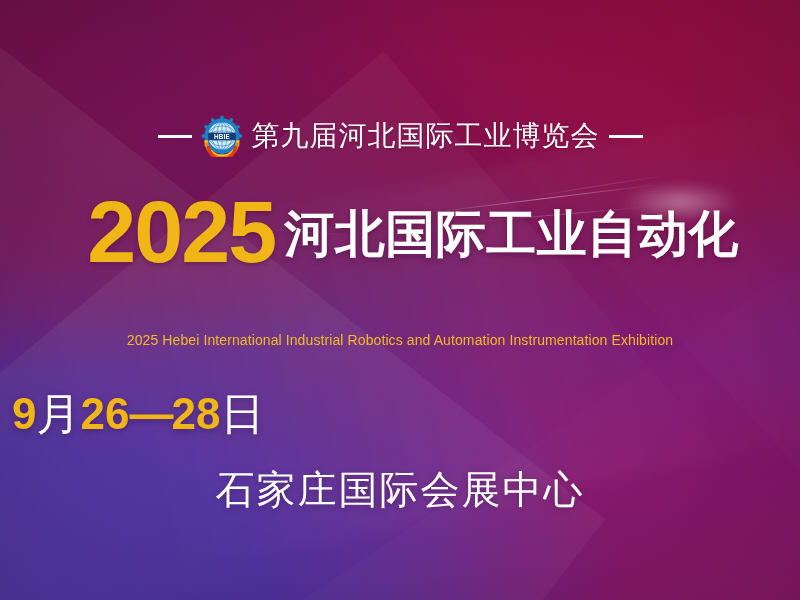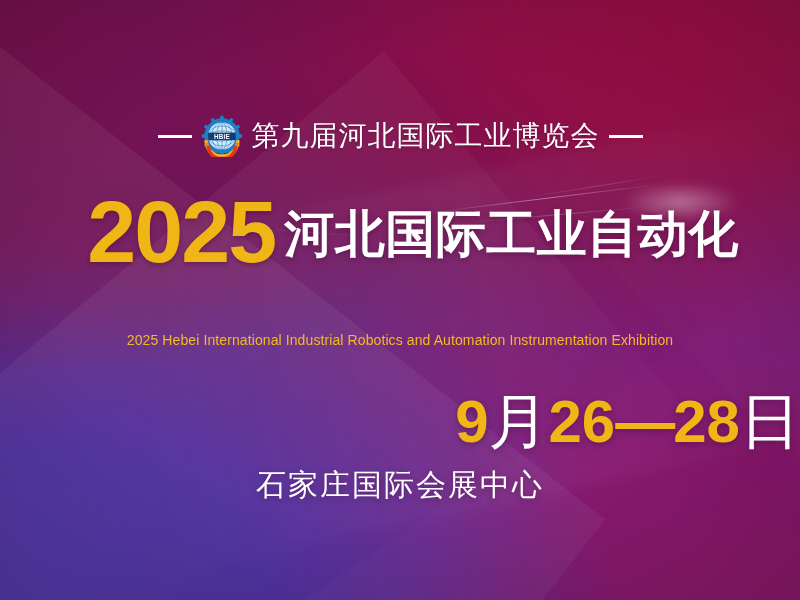--- a/index.html
+++ b/index.html
@@ -180,40 +180,40 @@
     letter-spacing: .1px;
     white-space: nowrap;
     font-family: "Liberation Sans", "DejaVu Sans", sans-serif;
   }
 
   
   .date-line {
     position: absolute;
     left: 12px; right: 0;
     top: 392px;
-    text-align: right;
-    font-size: 60px;
+    text-align: left;
+    font-size: 44px;
     font-weight: 700;
     line-height: 1;
     white-space: nowrap;
     letter-spacing: 0px;
     text-shadow: 0 2px 6px rgba(50,0,40,.35);
   }
   .date-line .num { color: #f0b616; }
   .date-line .cn  { color: #ffffff; font-weight: 400; }
   .date-line .dash { color: #f0b616; letter-spacing: -2px; }
 
   
   .venue {
     position: absolute;
     left: 0; right: 0;
     top: 470px;
     text-align: center;
     color: #ffffff;
-    font-size: 30px;
+    font-size: 39px;
     line-height: 1;
     font-weight: 400;
     letter-spacing: 2px;
     white-space: nowrap;
     font-family: "Liberation Serif", "DejaVu Serif", serif;
     text-shadow: 0 2px 6px rgba(50,0,40,.35);
   }
 </style>
 </head>
 <body>

